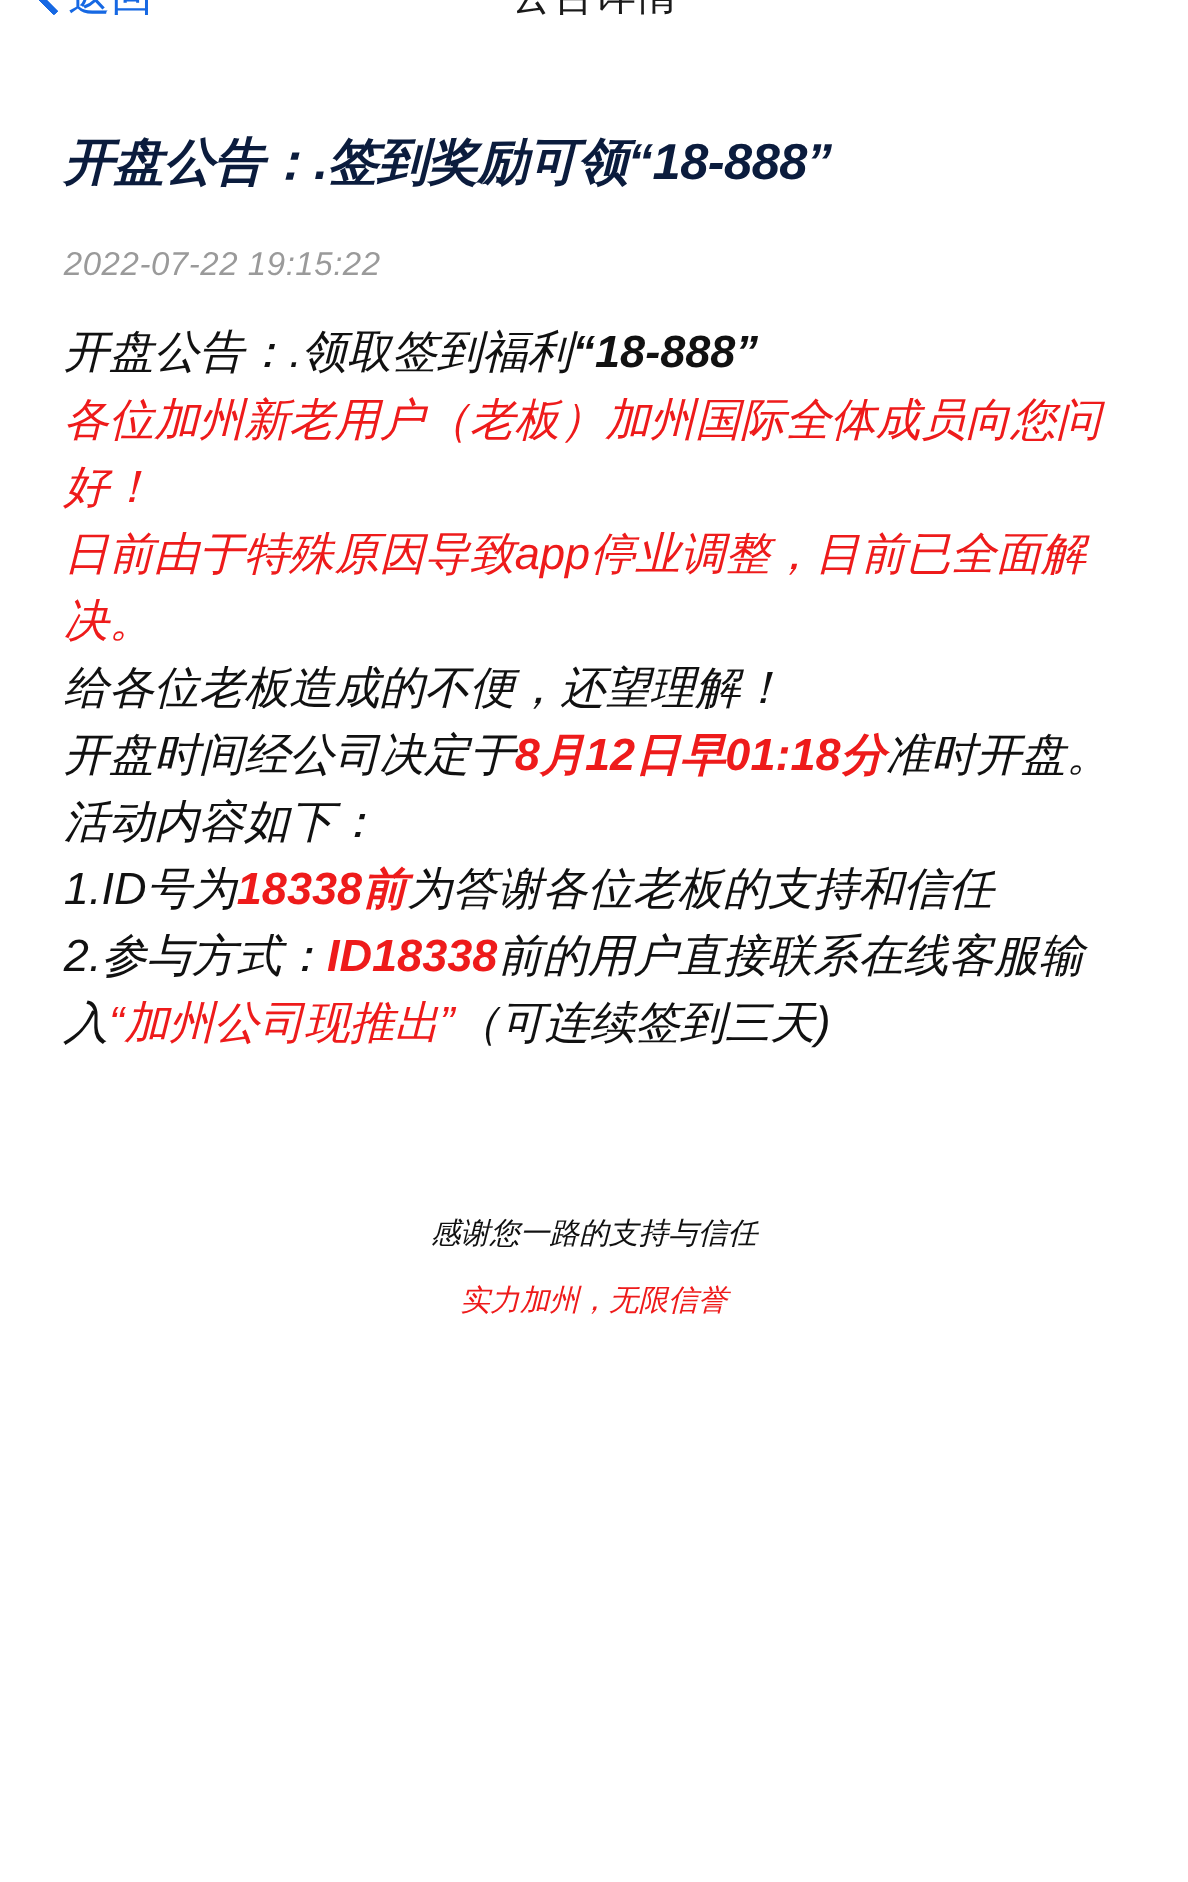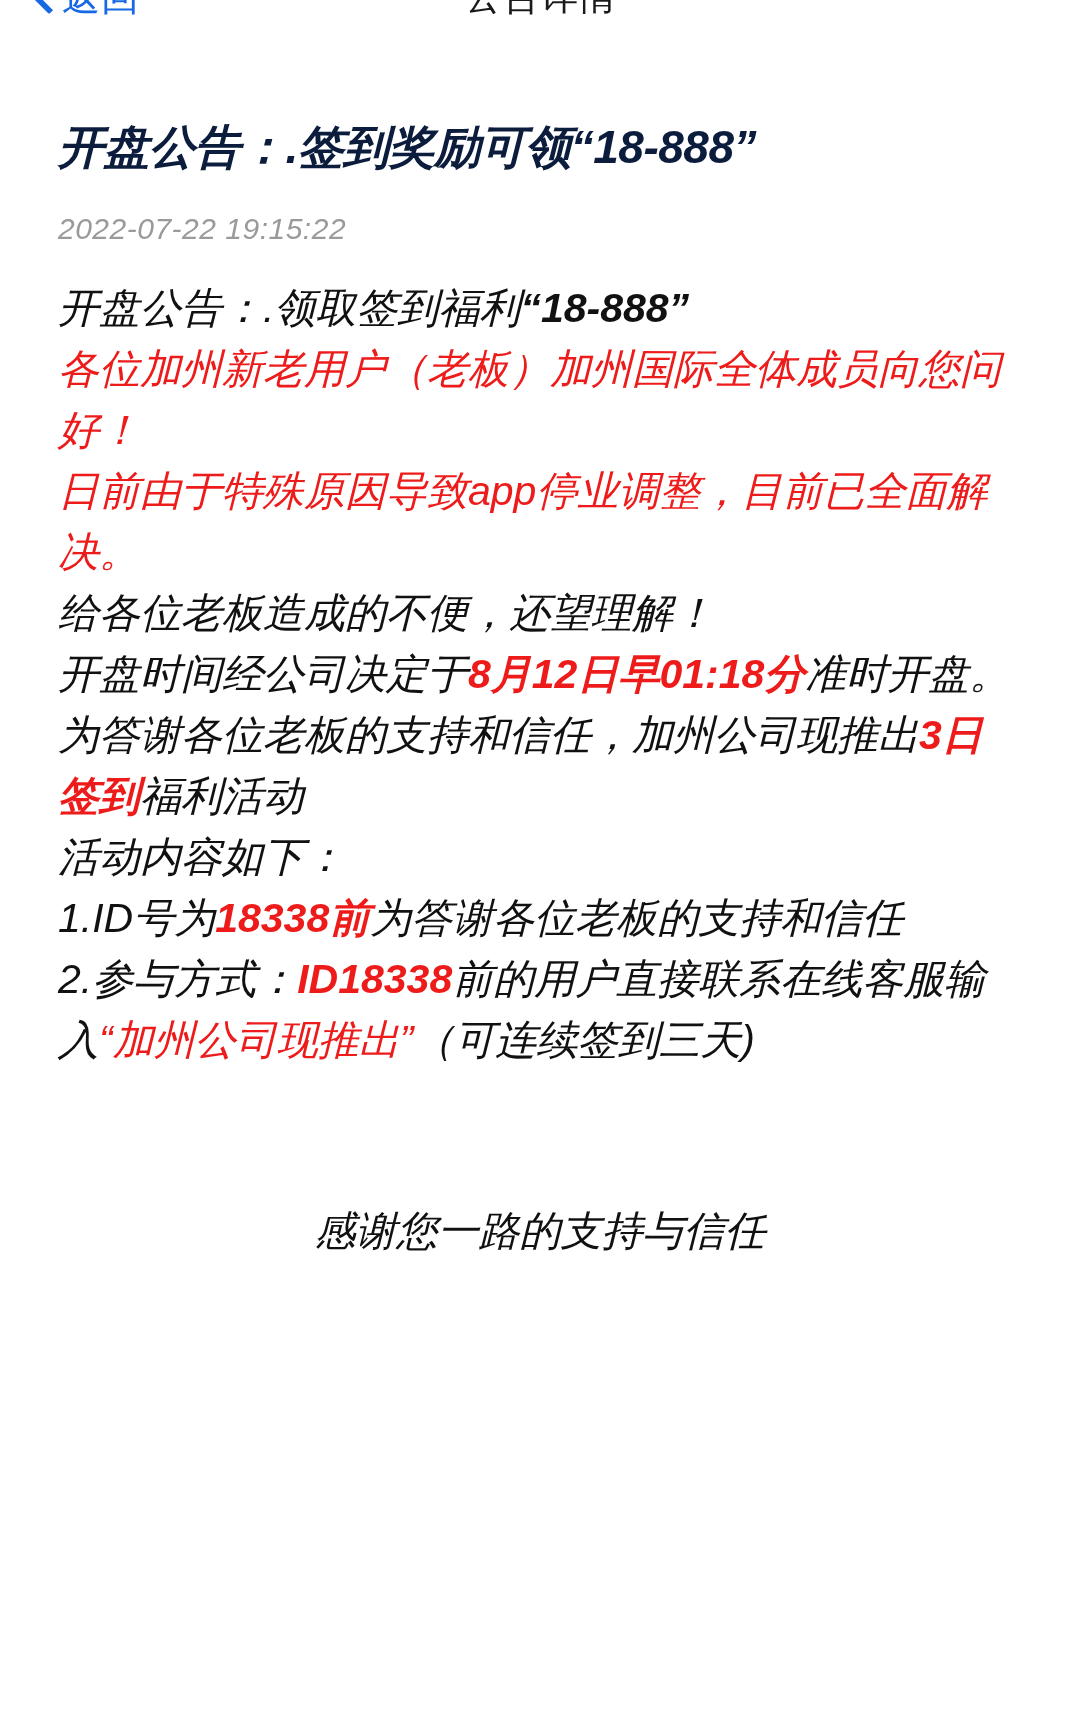--- a/index.html
+++ b/index.html
@@ -74,21 +74,21 @@
   }
   .headline {
     margin-top: 84px;
     font-size: 46px;
     font-weight: bold;
     color: #0b1c3d;
     line-height: 58px;
     letter-spacing: -0.5px;
   }
   .timestamp {
-    margin-top: 34px;
+    margin-top: 46px;
     font-size: 30px;
     color: #9a9a9a;
     line-height: 38px;
     letter-spacing: 0.5px;
   }
 
   .article {
     margin-top: 30px;
     font-size: 41px;
     line-height: 61px;
@@ -100,21 +100,21 @@
   .red {
     color: #ee1b1b;
   }
   .b {
     font-weight: bold;
   }
 
   .footer {
     margin-top: 130px;
     text-align: center;
-    font-size: 41px;
+    font-size: 27px;
     line-height: 61px;
     color: #111111;
   }
   .footer .red {
     color: #ee1b1b;
   }
 </style>
 </head>
 <body>
 
@@ -131,23 +131,23 @@
   <h1 class="headline">开盘公告：.签到奖励可领“18-888”</h1>
 
   <div class="timestamp">2022-07-22 19:15:22</div>
 
   <div class="article" id="article-body">
       <p><span>开盘公告：.领取签到福利</span><span class="b">“18-888”</span></p>
       <p><span class="red">各位加州新老用户（老板）加州国际全体成员向您问好！</span></p>
       <p><span class="red">日前由于特殊原因导致app停业调整，目前已全面解决。</span></p>
       <p><span>给各位老板造成的不便，还望理解！</span></p>
       <p><span>开盘时间经公司决定于</span><span class="red b">8月12日早01:18分</span><span>准时开盘。</span></p>
-      <p><span>为答谢各位老板的支持和信任，加州公司现推出</span><span class="red b">3日签到</span><span>福利活动</span></p>
       <p><span>活动内容如下：</span></p>
       <p><span>1.ID号为</span><span class="red b">18338前</span><span>为答谢各位老板的支持和信任</span></p>
       <p><span>2.参与方式：</span><span class="red b">ID18338</span><span>前的用户直接联系在线客服输入</span><span class="red">“加州公司现推出”</span><span>（可连续签到三天)</span></p>
     </div>
 
   <div class="footer" id="article-footer">
       <div>感谢您一路的支持与信任</div>
+      <div class="red">实力加州，无限信誉</div>
     </div>
 
 </div>
 
 </body></html>

